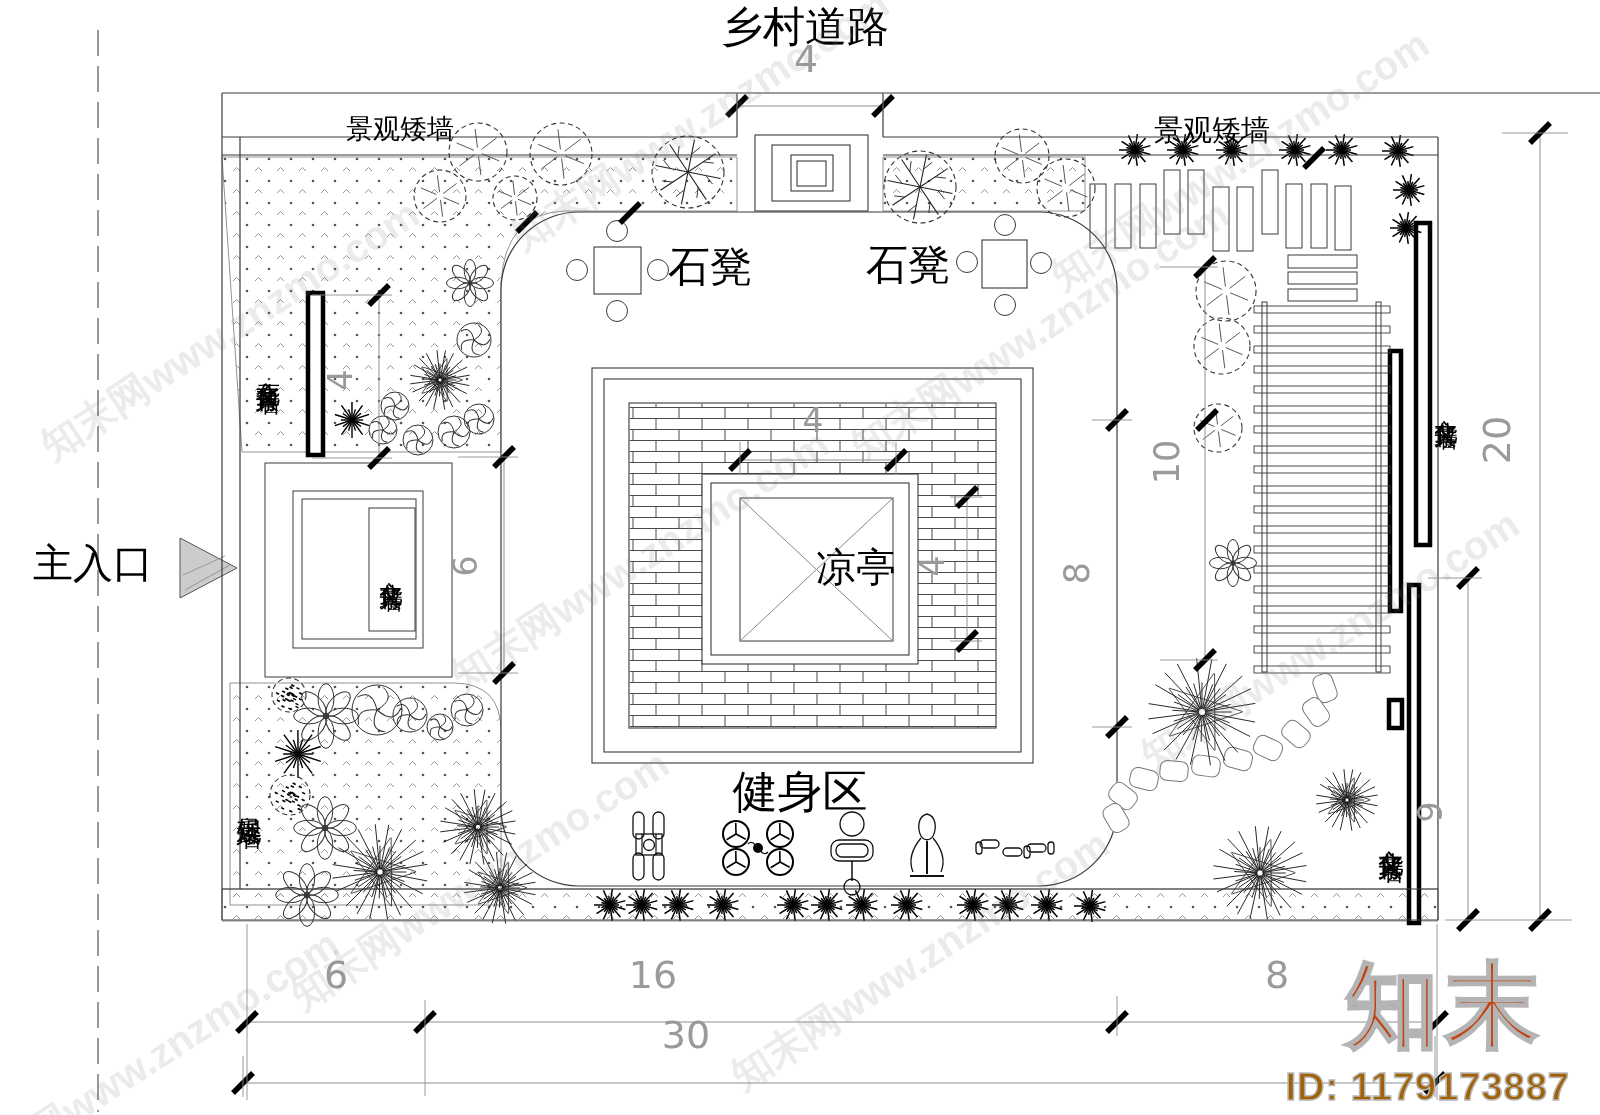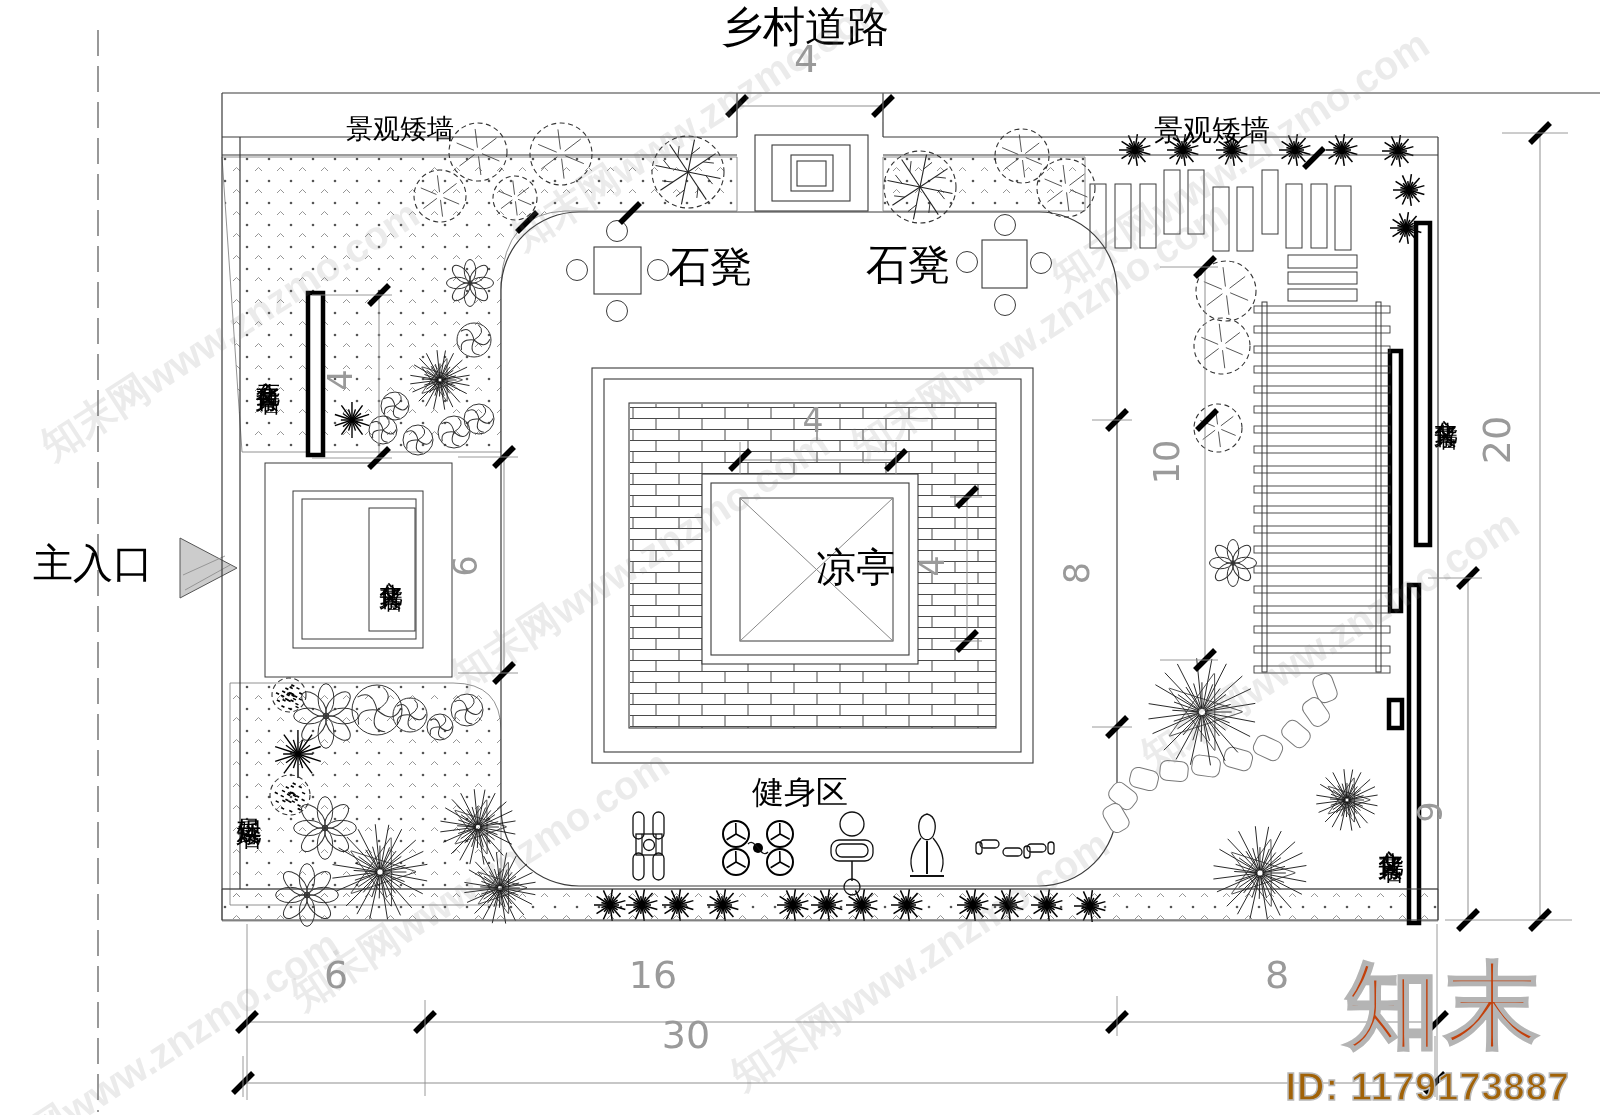--- a/index.html
+++ b/index.html
@@ -1484,21 +1484,21 @@
   <div id="labels-layer">
       <div class="plan-label" style="left: 797px; top: 27px; font-size: 42px; margin-left: 8px;">乡村道路</div>
       <div class="plan-label" style="left: 400px; top: 129px; font-size: 27px;">景观矮墙</div>
       <div class="plan-label" style="left: 1212px; top: 130px; font-size: 29px;">景观矮墙</div>
       <div class="plan-label v" style="left: 268px; top: 368px; font-size: 24px;">文化石背景墙</div>
       <div class="plan-label v" style="left: 391px; top: 568px; font-size: 23px;">文化背景墙</div>
       <div class="plan-label" style="left: 93px; top: 564px; font-size: 40px;">主入口</div>
       <div class="plan-label" style="left: 710px; top: 267px; font-size: 42px;">石凳</div>
       <div class="plan-label" style="left: 908px; top: 265px; font-size: 42px;">石凳</div>
       <div class="plan-label" style="left: 816px; top: 568px; font-size: 40px; margin-left: 40px;">凉亭</div>
-      <div class="plan-label" style="left: 800px; top: 792px; font-size: 32px;">健身区</div>
+      <div class="plan-label" style="left: 800px; top: 792px; font-size: 45px;">健身区</div>
       <div class="plan-label v" style="left: 249px; top: 802px; font-size: 25px;">景观矮墙</div>
       <div class="plan-label v" style="left: 1446px; top: 406px; font-size: 23px;">文化背景墙</div>
       <div class="plan-label v" style="left: 1391px; top: 835px; font-size: 25px;">文化背景墙</div>
     </div>
   <div id="wm-layer">
       <div class="wm" style="left: 230px; top: 330px;">知末网www.znzmo.com</div>
       <div class="wm" style="left: 640px; top: 560px;">知末网www.znzmo.com</div>
       <div class="wm" style="left: 1040px; top: 330px;">知末网www.znzmo.com</div>
       <div class="wm" style="left: 480px; top: 880px;">知末网www.znzmo.com</div>
       <div class="wm" style="left: 920px; top: 960px;">知末网www.znzmo.com</div>

